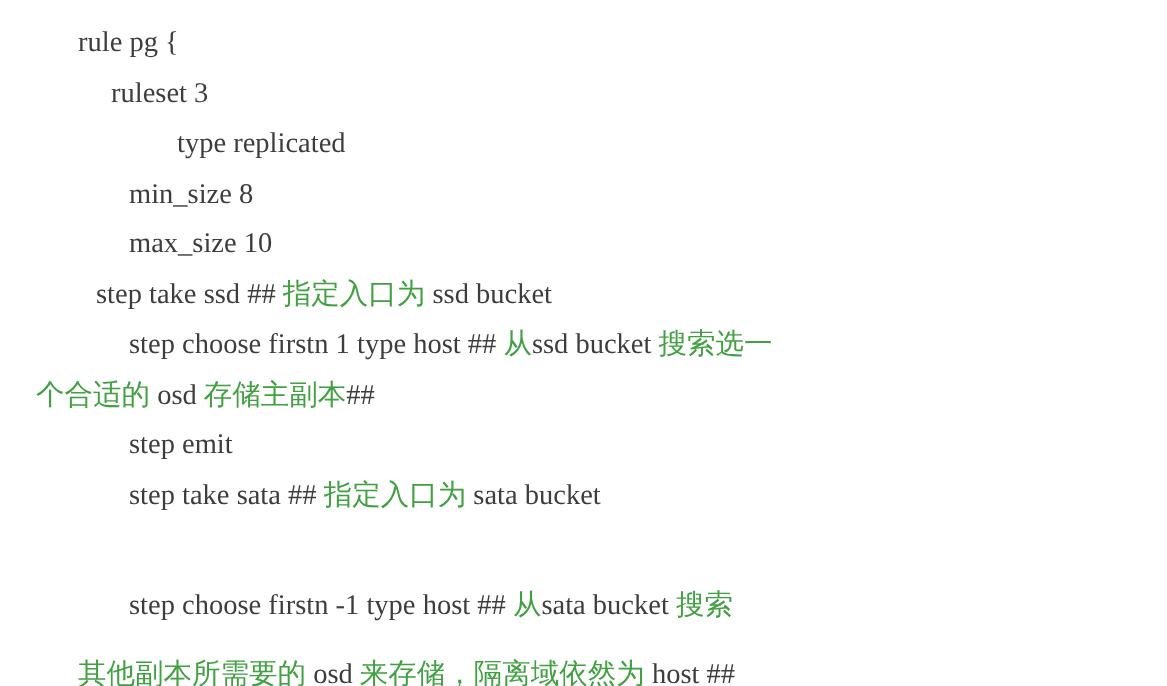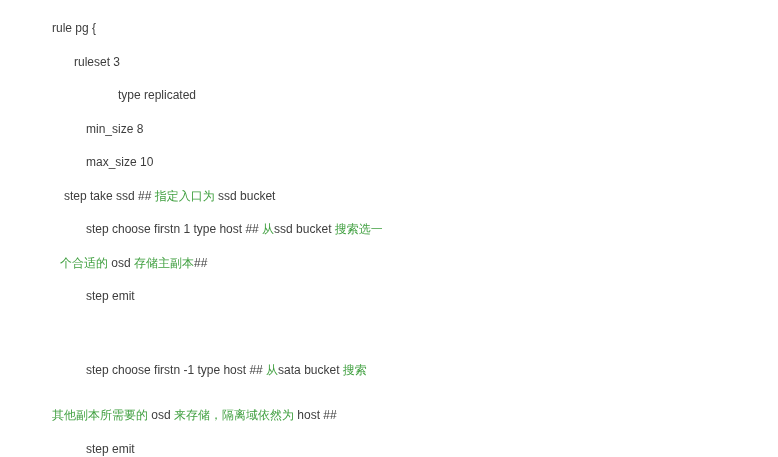--- a/index.html
+++ b/index.html
@@ -16,45 +16,46 @@
   }
   #code-block {
     position: absolute;
     left: 0;
     top: 0;
     width: 778px;
     padding-top: 12px;
     box-sizing: border-box;
   }
   .code-line {
-    font-size: 12px;
+    font-size: 19px;
     line-height: 33.5px;
     height: 33.5px;
     white-space: pre;
     color: #3d3d3d;
     padding-left: 52px;
     letter-spacing: 0px;
-    font-family: Liberation Sans, sans-serif;
+    font-family: Liberation Serif, serif;
   }
   .code-line.wrap-line {
     padding-left: 52px;
   }
   .seg { white-space: pre; }
   .seg.code { color: #3d3d3d; }
   .seg.comment-zh { color: #41a041; }
 </style>
 </head>
 <body>
 
 <div id="code-block">
     <div class="code-line" style="padding-left: 52px;"><span class="seg code">rule pg {</span></div>
     <div class="code-line" style="padding-left: 74px;"><span class="seg code">ruleset 3</span></div>
     <div class="code-line" style="padding-left: 118px;"><span class="seg code">type replicated</span></div>
     <div class="code-line" style="padding-left: 86px;"><span class="seg code">min_size 8</span></div>
     <div class="code-line" style="padding-left: 86px;"><span class="seg code">max_size 10</span></div>
     <div class="code-line" style="padding-left: 64px;"><span class="seg code">step take ssd ## </span><span class="seg comment-zh">指定入口为</span><span class="seg code"> ssd bucket</span></div>
     <div class="code-line" style="padding-left: 86px;"><span class="seg code">step choose firstn 1 type host ## </span><span class="seg comment-zh">从</span><span class="seg code">ssd bucket </span><span class="seg comment-zh">搜索选一</span></div>
-    <div class="code-line wrap-line" style="padding-left: 60px;"><span class="seg comment-zh">个合适的</span><span class="seg code"> osd </span><span class="seg comment-zh">存储主副本</span><span class="seg code">##</span></div>
+    <div class="code-line wrap-line" style="padding-left: 24px;"><span class="seg comment-zh">个合适的</span><span class="seg code"> osd </span><span class="seg comment-zh">存储主副本</span><span class="seg code">##</span></div>
     <div class="code-line" style="padding-left: 86px;"><span class="seg code">step emit</span></div>
+    <div class="code-line" style="padding-left: 86px;"><span class="seg code">step take sata ## </span><span class="seg comment-zh">指定入口为</span><span class="seg code"> sata bucket</span></div>
     <div class="code-line" style="padding-left: 86px; margin-top: 40px;"><span class="seg code">step choose firstn -1 type host ## </span><span class="seg comment-zh">从</span><span class="seg code">sata bucket </span><span class="seg comment-zh">搜索</span></div>
     <div class="code-line wrap-line" style="padding-left: 52px; margin-top: 12px;"><span class="seg comment-zh">其他副本所需要的</span><span class="seg code"> osd </span><span class="seg comment-zh">来存储，隔离域依然为</span><span class="seg code"> host ##</span></div>
     <div class="code-line" style="padding-left: 86px;"><span class="seg code">step emit</span></div>
   </div>
 
 </body></html>

